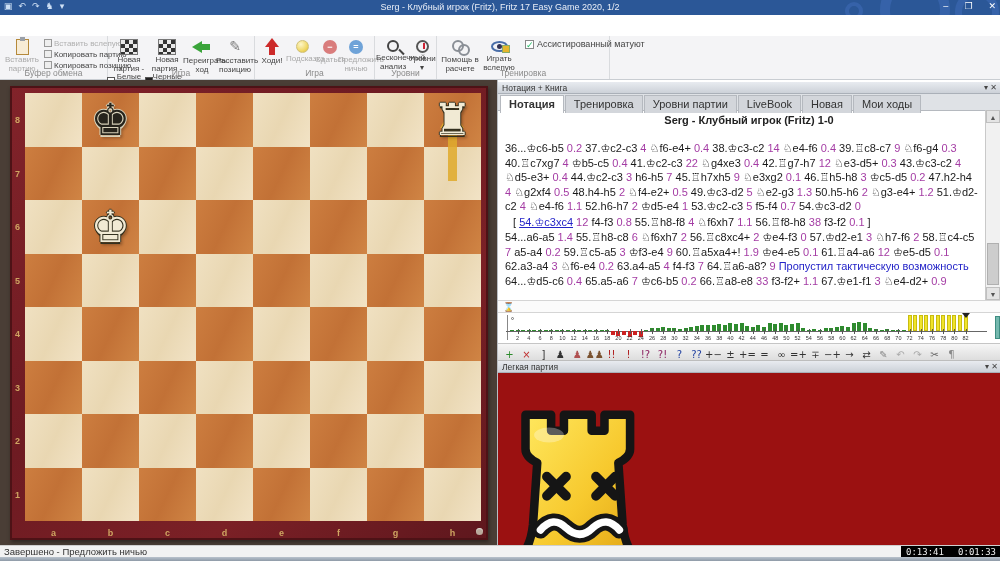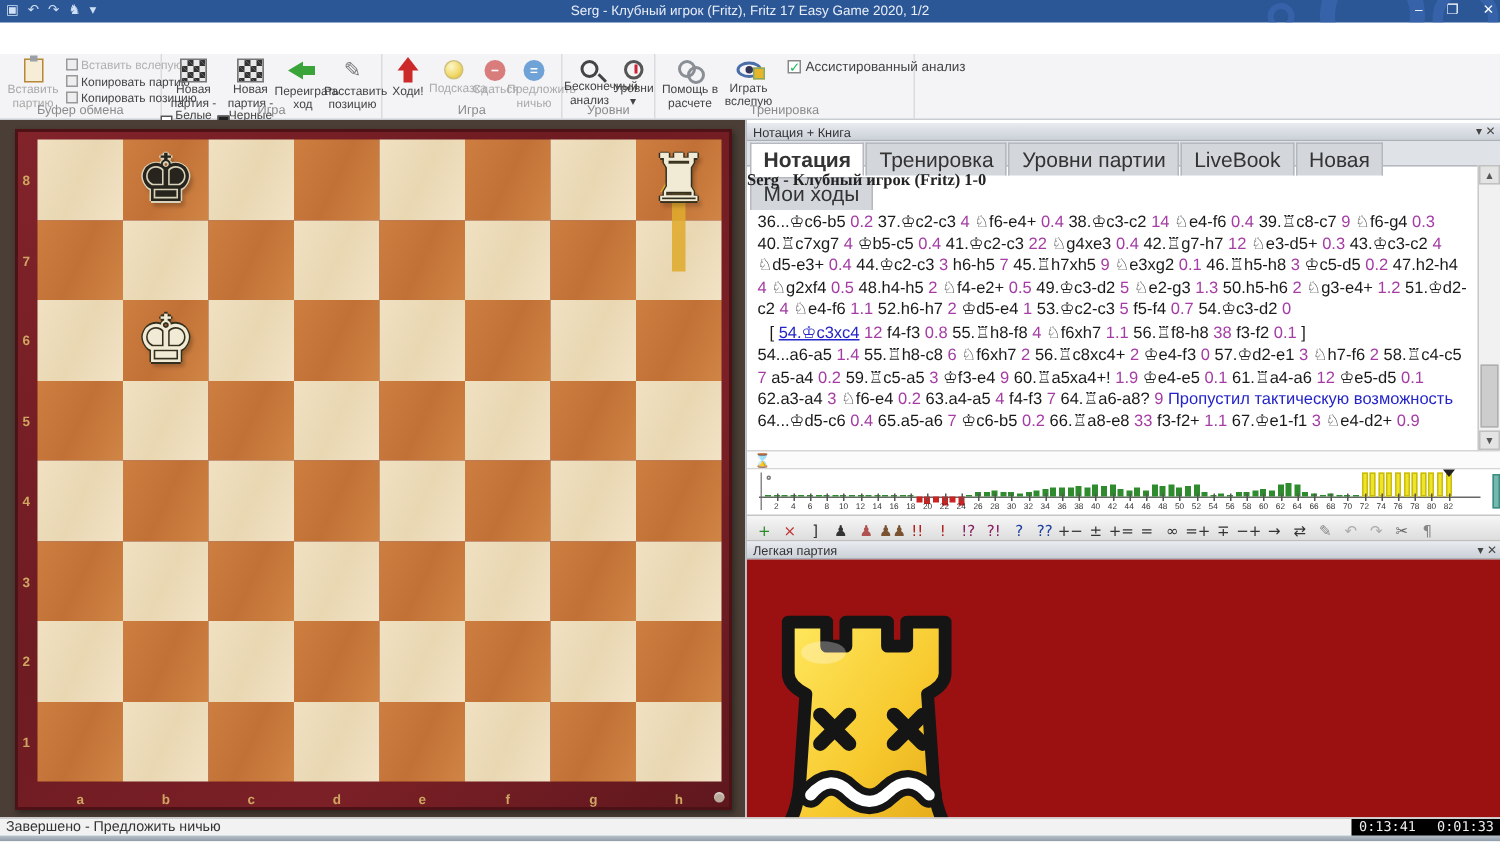--- a/index.html
+++ b/index.html
@@ -67,23 +67,23 @@
   .piece.black { color:#26241c; text-shadow:-1px 0 0 #d8d2ba, 1px 0 0 #d8d2ba, 0 -1px 0 #d8d2ba, 0 1.5px 0 #d8d2ba, 2px 3px 3px #00000055; }
   #move-arrow-stem { position:absolute; z-index:1; background:#e0ab2ddd; }
   #move-arrow-head { position:absolute; z-index:1; width:0; height:0; border-left:12px solid transparent; border-right:12px solid transparent; border-bottom:20px solid #e0ab2ddd; }
   #frame-dot { position:absolute; right:5px; bottom:5px; width:7px; height:7px; border-radius:50%; background:#b9aa9c; box-shadow:inset 0 1px 1px #fff8; }
 
   
   #right { position:absolute; left:497px; top:80px; width:503px; height:465px; background:#fff; border-left:1px solid #b9bdc2; }
   .panel-header { position:relative; height:12px; background:linear-gradient(#e8ebf0,#ccd1d8); border-bottom:1px solid #aab0b8; font-size:8.5px; color:#333; padding-left:4px; line-height:12px; }
   .panel-header .ph-btns { position:absolute; right:3px; top:0; font-size:8px; color:#444; }
   #notation-tabs { height:17px; background:#dfe2e6; border-bottom:1px solid #b5b9bf; padding-left:2px; }
-  .ntab { display:inline-block; font-size:14px; color:#333; padding:2px 8px 3px 8px; border:1px solid #b5b9bf; border-bottom:none; background:#d3d6db; margin-right:1px; margin-top:1px; cursor:pointer; }
+  .ntab { display:inline-block; font-size:11px; color:#333; padding:2px 8px 3px 8px; border:1px solid #b5b9bf; border-bottom:none; background:#d3d6db; margin-right:1px; margin-top:1px; cursor:pointer; }
   .ntab.active { background:#fff; font-weight:bold; }
-  #game-title { text-align:left; font-size:11px; font-weight:bold; color:#222; margin-top:3px;font-family:Liberation Serif, serif; }
+  #game-title { text-align:center; font-size:11px; font-weight:bold; color:#222; margin-top:3px; }
   #game-subtitle { text-align:center; font-size:10px; color:#222; margin-top:1px; }
   #moves { position:absolute; left:0; top:59px; width:486px; height:161px; padding:2px 4px 0 7px; font-size:11px; line-height:14.5px; color:#1a1a1a; overflow:hidden; }
   .para { margin-bottom:1px; }
   .para.variation { padding-left:8px; }
   .tok-eval { color:#a43ca4; }
   .tok-varmove { color:#2424c8; text-decoration:underline; }
   .tok-ann { color:#2424c8; }
   #nscroll { position:absolute; right:0; top:30px; width:15px; height:190px; background:#f1f1f1; border-left:1px solid #c9c9c9; }
   .scroll-arrow { position:absolute; left:0; width:14px; height:13px; background:#e4e4e4; border:1px solid #c0c0c0; font-size:7px; color:#555; text-align:center; line-height:13px; cursor:pointer; }
   #nscroll-thumb { position:absolute; left:1px; bottom:15px; width:12px; height:42px; background:#cdcdcd; border:1px solid #b0b0b0; cursor:grab; }
@@ -223,21 +223,21 @@
     <div class="rgroup" style="left:437px; width:173px;">
       <div class="bigbtn" style="left:3px; width:40px;">
         <div class="grip"></div>
         <div class="blabel">Помощь в расчете</div>
       </div>
       <div class="bigbtn" style="left:42px; width:40px;">
         <div class="eye"></div>
         <div class="blabel">Играть вслепую</div>
       </div>
       <div id="assist-check" style="left:88px;">
-        <span class="box">✓</span><span>Ассистированный анализ</span>
+        <span class="box">✓</span><span>Ассистированный матуют</span>
       </div>
       <div class="rgroup-label">Тренировка</div>
     </div>
   </div>
 
   <div id="board-panel">
     <div id="board-frame">
       <div id="board-grid">
           <div class="sq-light"></div>
           <div class="sq-dark"></div>

